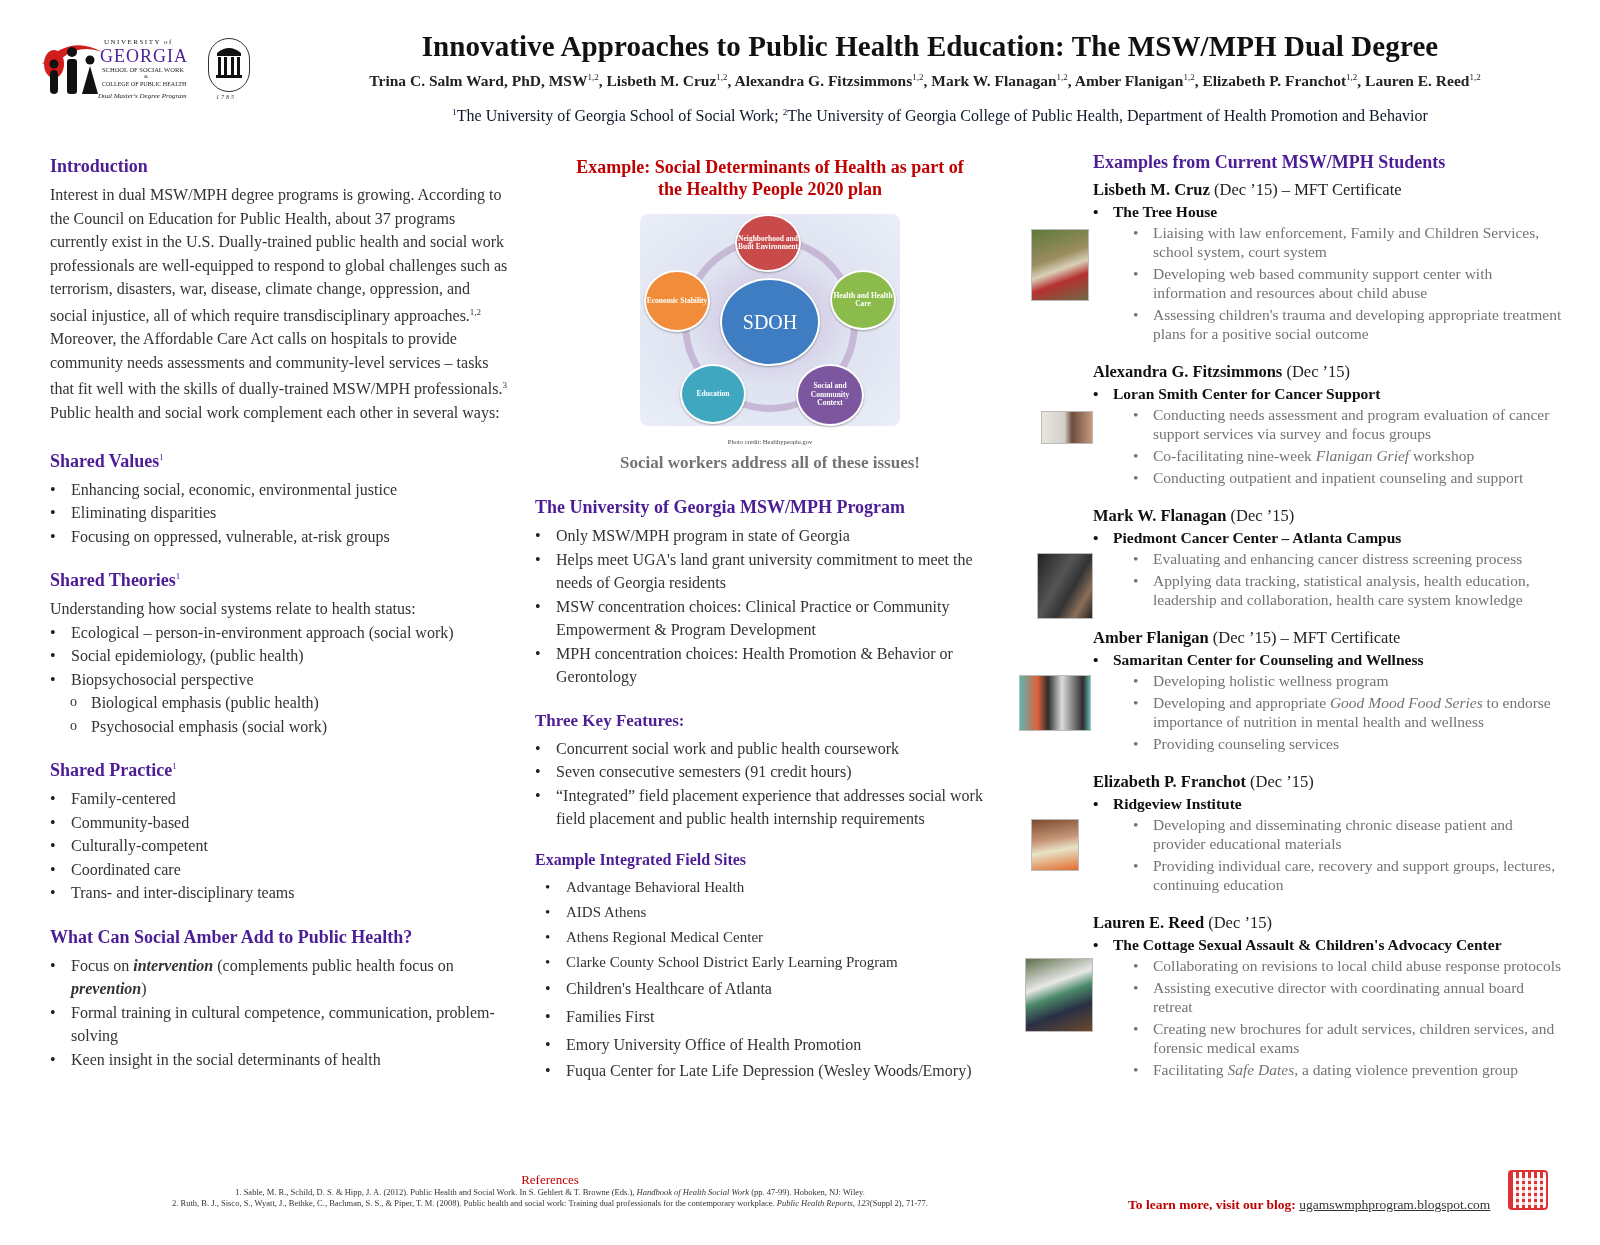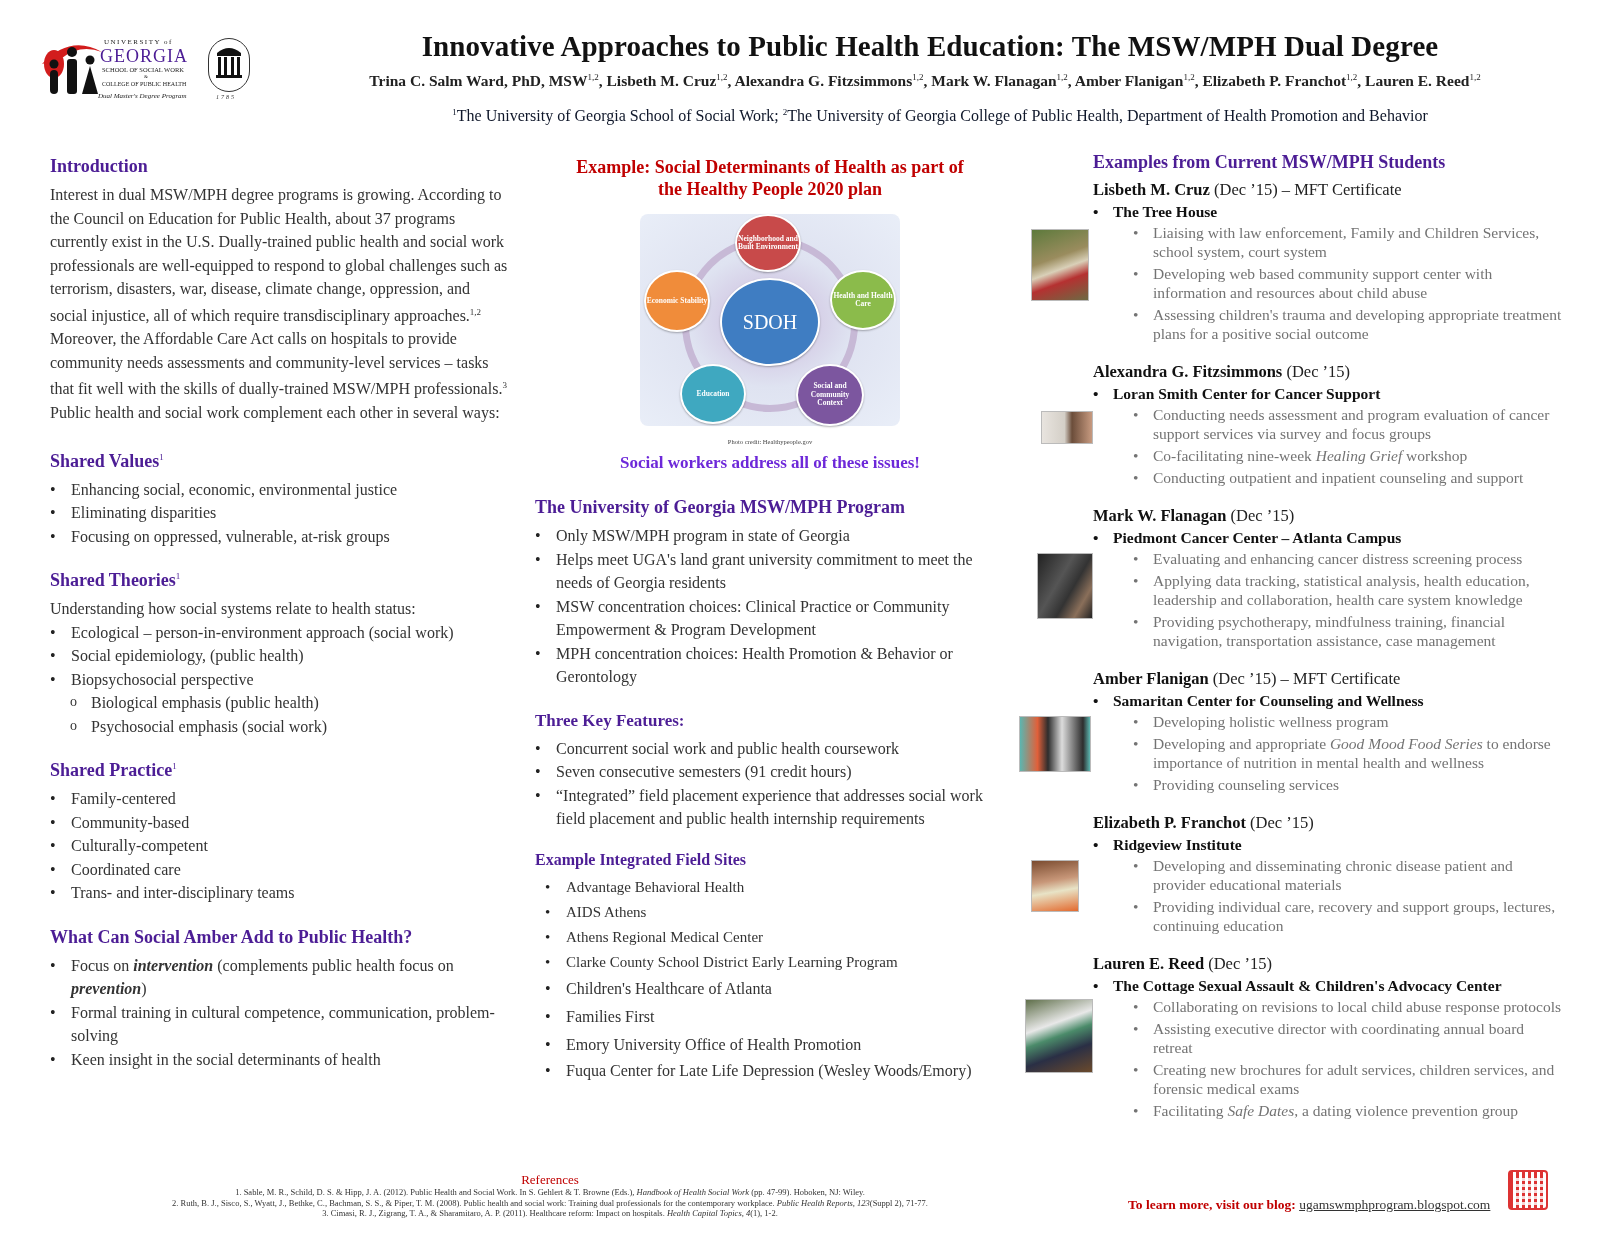--- a/index.html
+++ b/index.html
@@ -33,21 +33,21 @@
           background: radial-gradient(ellipse at center, #c9b6da 0%, #dfe3f1 45%, #e9eef8 100%); }
   .ring { position: absolute; left: 42px; top: 22px; width: 176px; height: 176px; border-radius: 50%; border: 7px solid #c7b9d6; }
   .node { position: absolute; border-radius: 50%; display: flex; align-items: center; justify-content: center; text-align: center; color: #fff; font-size: 7.5px; font-weight: bold; line-height: 8.5px; border: 2px solid #fff; box-shadow: 0 1px 2px rgba(0,0,0,.3); }
   .n-center { left: 80px; top: 64px; width: 100px; height: 88px; background: #3f7dc2; font-size: 20px; font-weight: normal; line-height: 22px; }
   .n-top { left: 95px; top: 0; width: 66px; height: 58px; background: #c84a4a; }
   .n-right { left: 190px; top: 56px; width: 66px; height: 60px; background: #8bbb4b; }
   .n-br { left: 156px; top: 150px; width: 68px; height: 62px; background: #7c569f; }
   .n-bl { left: 40px; top: 150px; width: 66px; height: 60px; background: #3fa8c0; }
   .n-left { left: 4px; top: 56px; width: 66px; height: 62px; background: #f08c3a; }
   .credit { text-align: center; font-size: 6.5px; color: #444; margin-top: 12px; }
-  .tag { text-align: center; font-size: 17px; font-weight: bold; color: #6d28d9; margin-top: 8px; }
+  .tag { text-align: center; font-size: 17px; font-weight: bold; color: #737373; margin-top: 8px; }
 
   
   .stu { position: relative; margin-bottom: 18px; }
   .stu-name { font-size: 16.5px; color: #222; line-height: 22px; }
   .stu-name b { font-weight: bold; color: #111; }
   .stu-org { position: relative; padding-left: 20px; font-size: 15.5px; font-weight: bold; color: #111; line-height: 22px; }
   .stu-org::before { content: "•"; position: absolute; left: 0; }
   ul.tasks { list-style: none; margin-left: 40px; }
   ul.tasks li { position: relative; padding-left: 20px; font-size: 15.5px; line-height: 19px; color: #737373; margin-bottom: 3px; }
   ul.tasks li::before { content: "•"; position: absolute; left: 0; }
@@ -215,33 +215,32 @@
       <li>Assessing children's trauma and developing appropriate treatment plans for a positive social outcome</li>
     </ul>
   </div>
 
   <div class="stu">
     <div class="stu-name"><b>Alexandra G. Fitzsimmons</b><span> (Dec ’15)</span></div>
     <div class="stu-org">Loran Smith Center for Cancer Support</div>
     <div class="photo" style="top:50px;left:-52px;width:52px;height:33px;background:linear-gradient(90deg,#e8e4df 0%,#d4cfc7 45%,#6b4d3a 60%,#c79a80 100%);"></div>
     <ul class="tasks">
       <li>Conducting needs assessment and program evaluation of  cancer support services via survey and focus groups</li>
-      <li><span>Co-facilitating nine-week </span><i>Healing Grief</i><span> workshop</span></li>
+      <li><span>Co-facilitating nine-week </span><i>Flanigan Grief</i><span> workshop</span></li>
       <li>Conducting outpatient and inpatient counseling and support</li>
     </ul>
   </div>
 
   <div class="stu">
     <div class="stu-name"><b>Mark W. Flanagan</b><span> (Dec ’15)</span></div>
     <div class="stu-org">Piedmont Cancer Center – Atlanta Campus</div>
     <div class="photo" style="top:48px;left:-56px;width:56px;height:66px;background:linear-gradient(120deg,#222 0%,#555 40%,#333 60%,#8a6f5a 80%,#222 100%);"></div>
     <ul class="tasks">
       <li>Evaluating and enhancing cancer distress screening process</li>
       <li>Applying data tracking, statistical analysis, health education, leadership and collaboration, health care system knowledge</li>
-      <li>Providing psychotherapy, mindfulness training, financial navigation, transportation assistance, case management</li>
     </ul>
   </div>
 
   <div class="stu">
     <div class="stu-name"><b>Amber Flanigan</b><span> (Dec ’15) – MFT Certificate</span></div>
     <div class="stu-org">Samaritan Center for Counseling  and Wellness</div>
     <div class="photo" style="top:48px;left:-74px;width:72px;height:56px;background:linear-gradient(90deg,#5cb6b0 0%,#e0603a 25%,#2d2d2d 40%,#dcdcdc 60%,#2d2d2d 90%,#5cb6b0 100%);"></div>
     <ul class="tasks">
       <li>Developing holistic wellness program</li>
       <li><span>Developing and appropriate </span><i>Good Mood Food Series</i><span> to endorse importance of  nutrition in mental health and wellness</span></li>
@@ -269,21 +268,20 @@
       <li>Creating new brochures for adult services, children services, and forensic medical exams</li>
       <li><span>Facilitating </span><i>Safe Dates</i><span>, a dating violence prevention group</span></li>
     </ul>
   </div>
 </div>
 
 <div class="refs">
   <div class="rt">References</div>
   <div><span>1. Sable, M. R., Schild, D. S. &amp; Hipp, J. A. (2012). Public Health and Social Work.  In S. Gehlert &amp; T. Browne (Eds.), </span><i>Handbook of  Health Social Work</i><span> (pp. 47-99). Hoboken, NJ:  Wiley.</span></div>
   <div><span>2. Ruth, B. J., Sisco, S., Wyatt, J., Bethke, C., Bachman, S. S., &amp; Piper, T. M. (2008). Public health and social work:  Training dual professionals for the contemporary workplace. </span><i>Public Health Reports, 123</i><span>(Suppl 2), 71-77.</span></div>
-  <div><span>3. Cimasi, R. J., Zigrang, T. A., &amp; Sharamitaro, A. P. (2011). Healthcare reform:  Impact on hospitals. </span><i>Health Capital Topics, 4</i><span>(1), 1-2.</span></div>
 </div>
 
 <div class="blog">
   <span class="lbl">To learn more, visit our blog: </span><a class="url">ugamswmphprogram.blogspot.com</a>
 </div>
 <div class="qr">
     <div class="qr-inner"></div>
   </div>
 
 </body></html>

